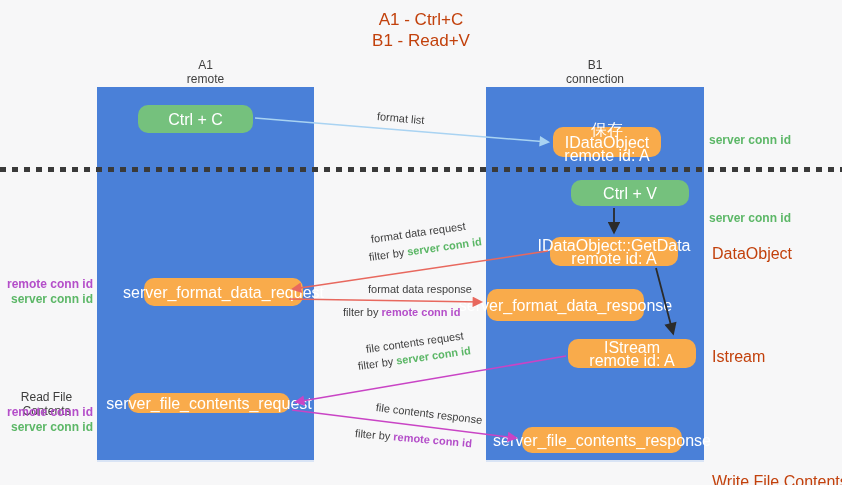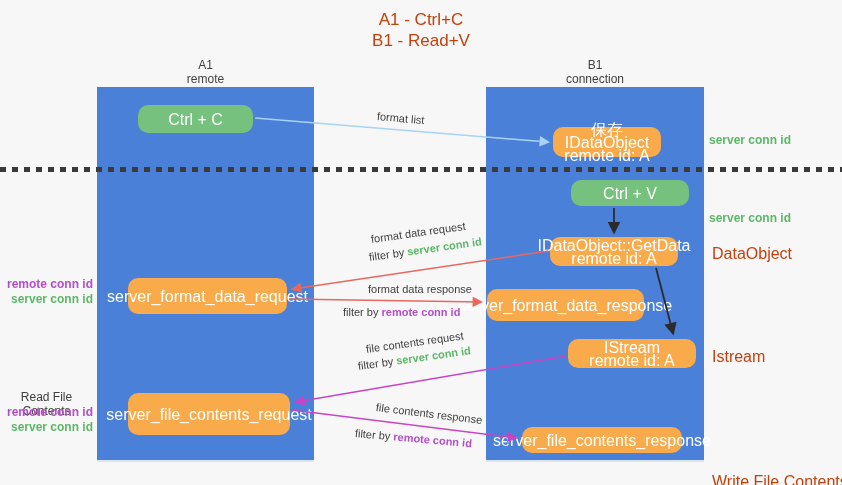--- a/index.html
+++ b/index.html
@@ -31,24 +31,24 @@
 
   
   .node{position:absolute;z-index:3;display:flex;flex-direction:column;align-items:center;justify-content:center;
     color:#fff;font-size:16px;line-height:13px;text-align:center;border-radius:10px;}
   .node.green{background:#75c17d;}
   .node.orange{background:#f9ab4b;}
   #n-ctrlc{left:138px;top:105px;width:115px;height:28px;}
   #n-save{left:553px;top:127px;width:108px;height:30px;}
   #n-ctrlv{left:555px;top:180px;width:118px;height:26px;margin-left:16px;}
   #n-getdata{left:550px;top:237px;width:128px;height:29px;}
-  #n-fmtreq{left:128px;top:278px;width:159px;height:36px;}
+  #n-fmtreq{left:144px;top:278px;width:159px;height:28px;}
   #n-fmtres{left:487px;top:289px;width:157px;height:32px;}
   #n-istream{left:568px;top:339px;width:128px;height:29px;}
-  #n-filereq{left:128px;top:393px;width:162px;height:42px;}
+  #n-filereq{left:128px;top:393px;width:162px;height:20px;}
   #n-fileres{left:522px;top:427px;width:160px;height:26px;align-items:center;}
 
   
   svg.arrows{position:absolute;left:0;top:0;z-index:5;pointer-events:none;}
 
   
   .mid-label{position:absolute;z-index:6;font-size:11px;color:#3f3f3f;white-space:nowrap;transform-origin:left center;}
   .mid-label .green{color:#5cb767;font-weight:bold;}
   .mid-label .purple{color:#b44ec9;font-weight:bold;}
   #l-fmtlist{left:377px;top:110px;transform:rotate(5deg);}

